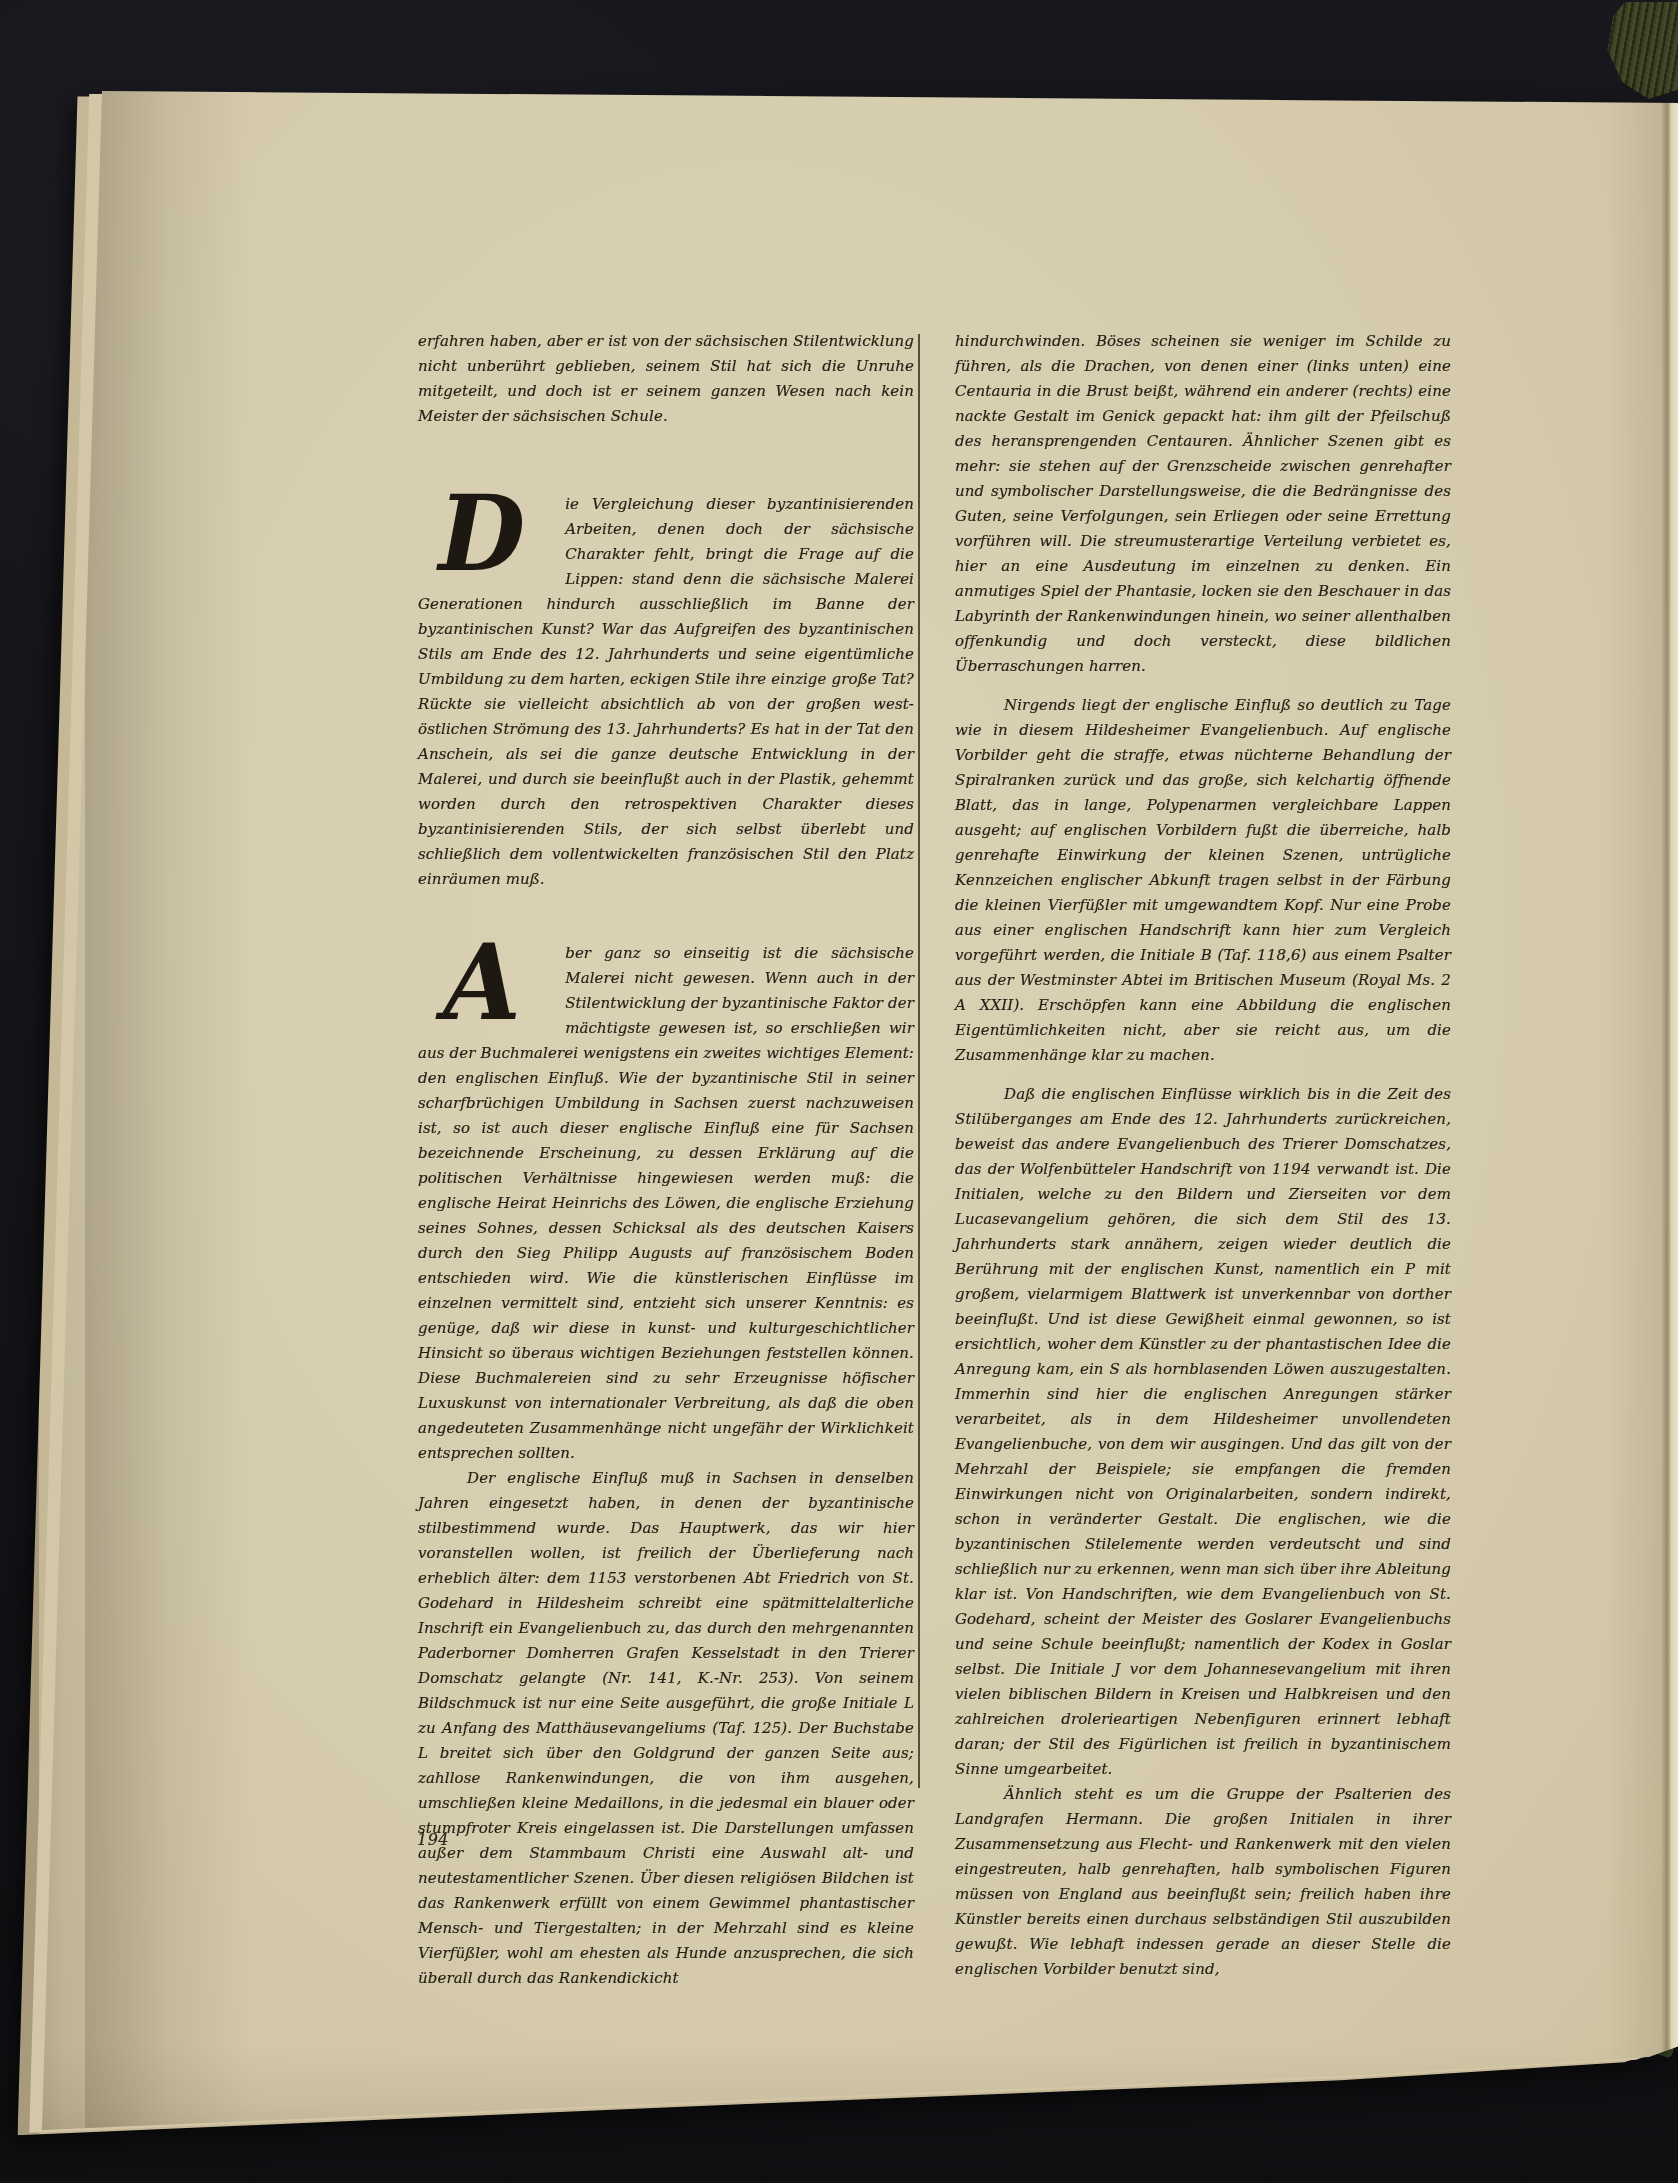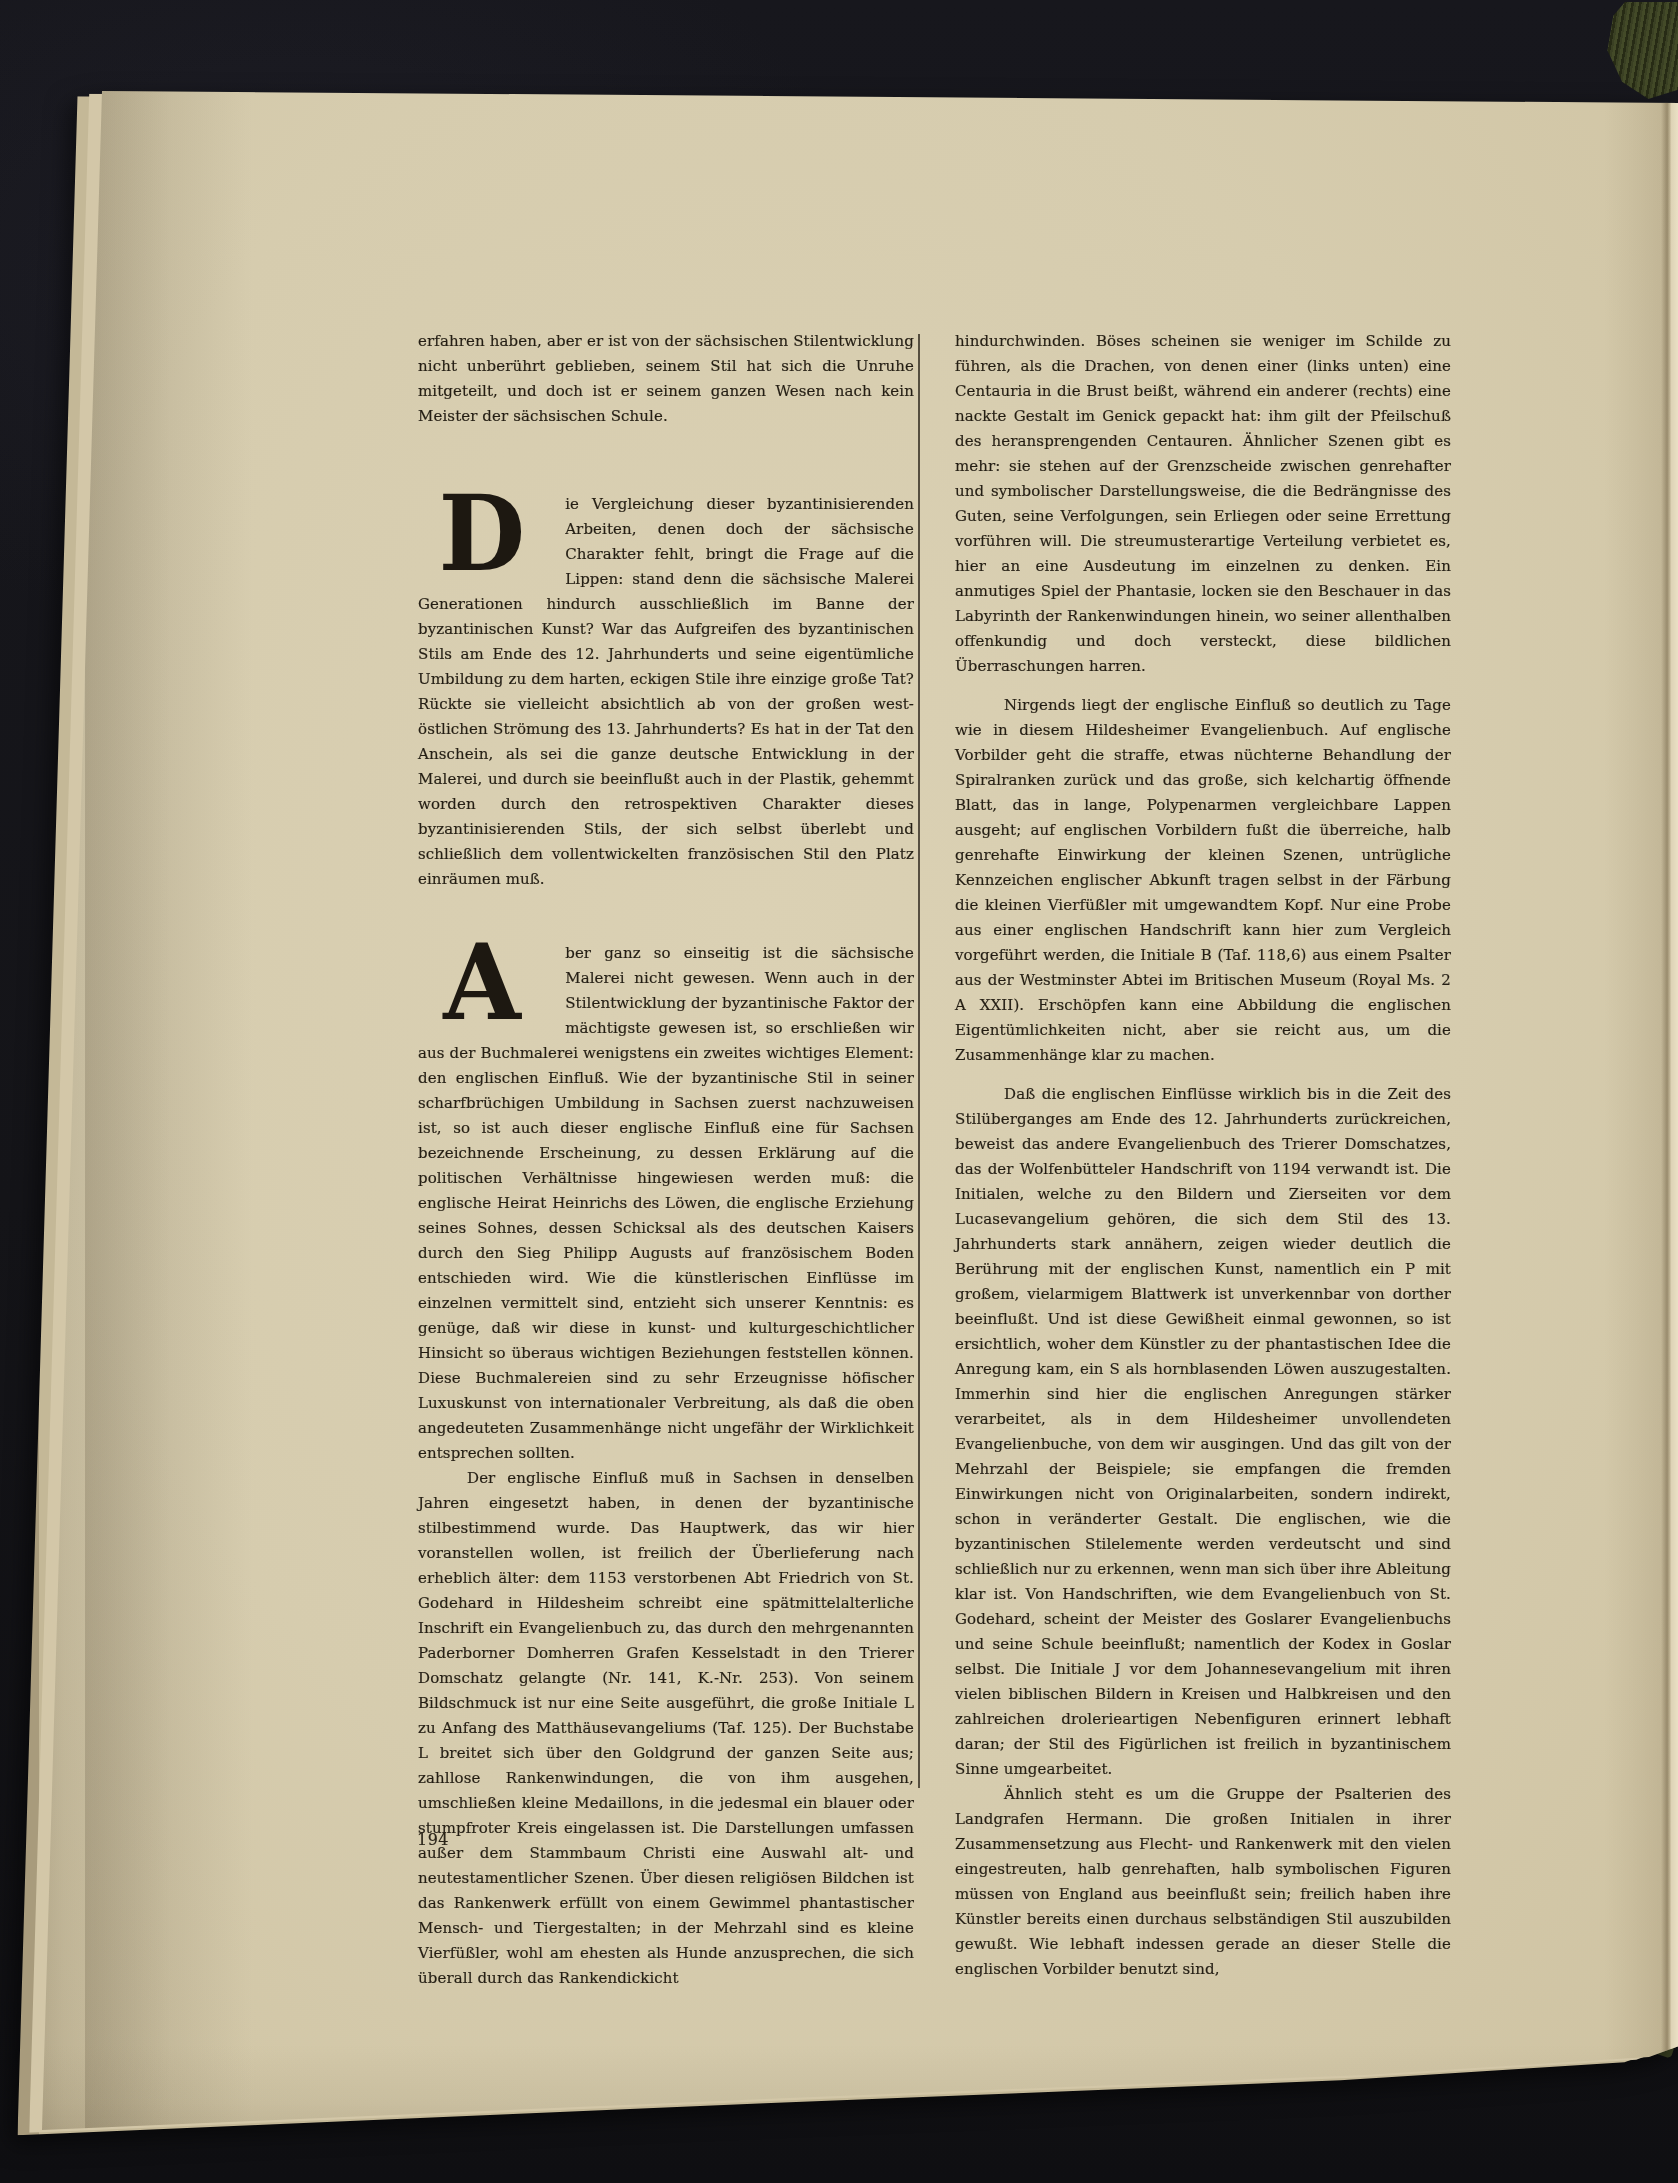--- a/index.html
+++ b/index.html
@@ -1,20 +1,21 @@
 <!DOCTYPE html>
 <html lang="de" style="font-size:8.5px"><head>
 <meta charset="utf-8">
 <style>
   html,body{margin:0;padding:0;background:#0e0e11;}
   .canvas{
     position:relative;
     width:1679px;height:2183px;
     overflow:hidden;
     font-family:"DejaVu Serif","Liberation Serif",serif;
+    font-style:italic;
   }
   
   .backdrop{
     position:absolute;inset:0;
     background:
       radial-gradient(960px 640px at 18% 12%, rgba(40,40,52,0.35), rgba(0,0,0,0) 60%),
       linear-gradient(180deg,#17171d 0%,#141418 55%,#0f0f12 100%);
   }
   
   .headband{

